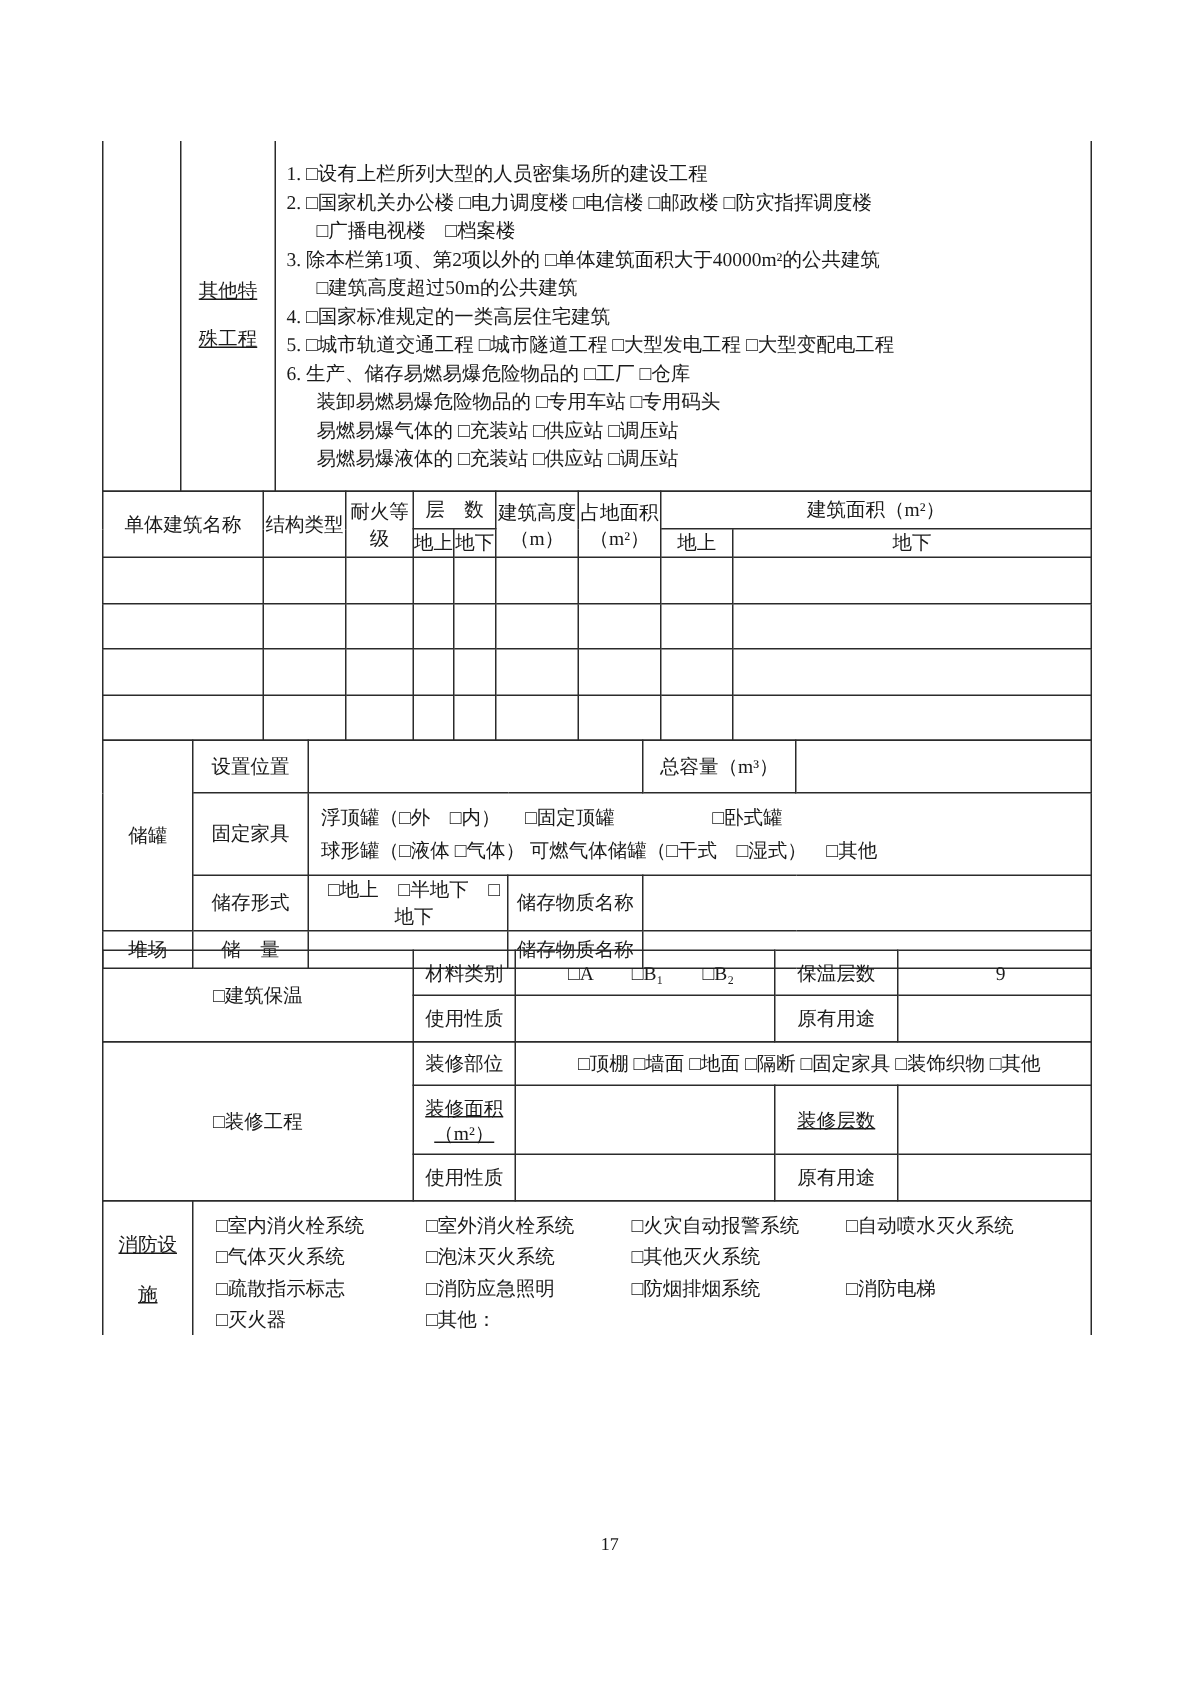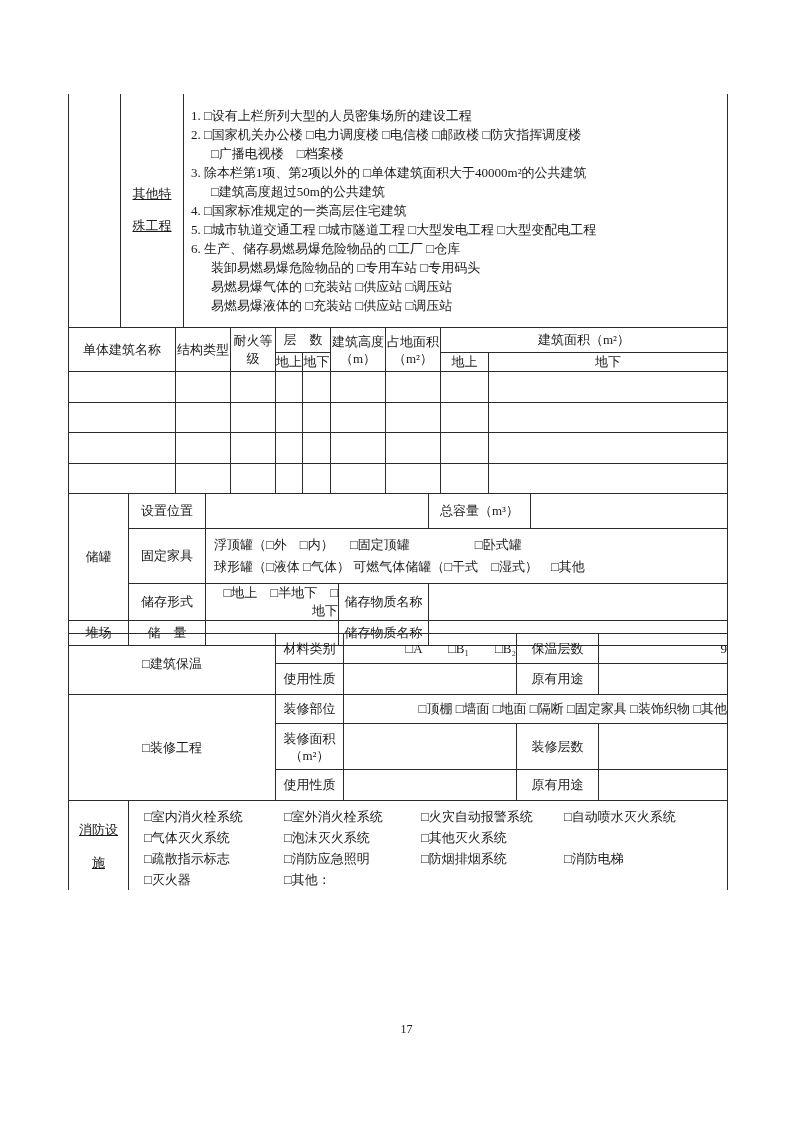--- a/index.html
+++ b/index.html
@@ -23,21 +23,21 @@
     border: 1px solid #2b2b2b;
     padding: 0;
     font-size: 13px;
     color: #1a1a1a;
     vertical-align: middle;
     overflow: hidden;
   }
   .no-top td { border-top: none; }
   .no-bottom td { border-bottom: none; }
   .c { text-align: center; }
-  .l { text-align: right; padding-left: 8px; }
+  .l { text-align: center; padding-left: 8px; }
   .vlabel { text-align: center; text-decoration: underline; }
   .vlabel div { line-height: 32px; }
   .list-cell { vertical-align: top; padding: 12px 6px 0 7px; }
   .list-cell div { line-height: 19px; white-space: pre; }
   .list-cell div.ind { padding-left: 20px; }
   .two-line div { line-height: 17px; }
   .opt2 { vertical-align: middle; padding-left: 8px; }
   .opt2 div { line-height: 22px; white-space: pre; }
   .fire-grid {
     display: grid;
@@ -243,21 +243,21 @@
         <col style="width:173px">
       <col style="width:82px">
         <col style="width:129px">
     </colgroup>
     <tbody>
         <tr style="height:29px;">
       <td class="c" rowspan="3">□装修工程</td>
       <td class="c">装修部位</td>
       <td colspan="3" class="l">□顶棚 □墙面 □地面 □隔断 □固定家具 □装饰织物 □其他</td>
     </tr>
-    <tr style="height:46px;">
+    <tr style="height:46px;text-decoration:underline;">
       <td class="c two-line">
         <div>装修面积</div>
         <div>（m²）</div>
       </td>
       <td></td>
       <td class="c">装修层数</td>
       <td></td>
     </tr>
     <tr style="height:31px;">
       <td class="c">使用性质</td>

